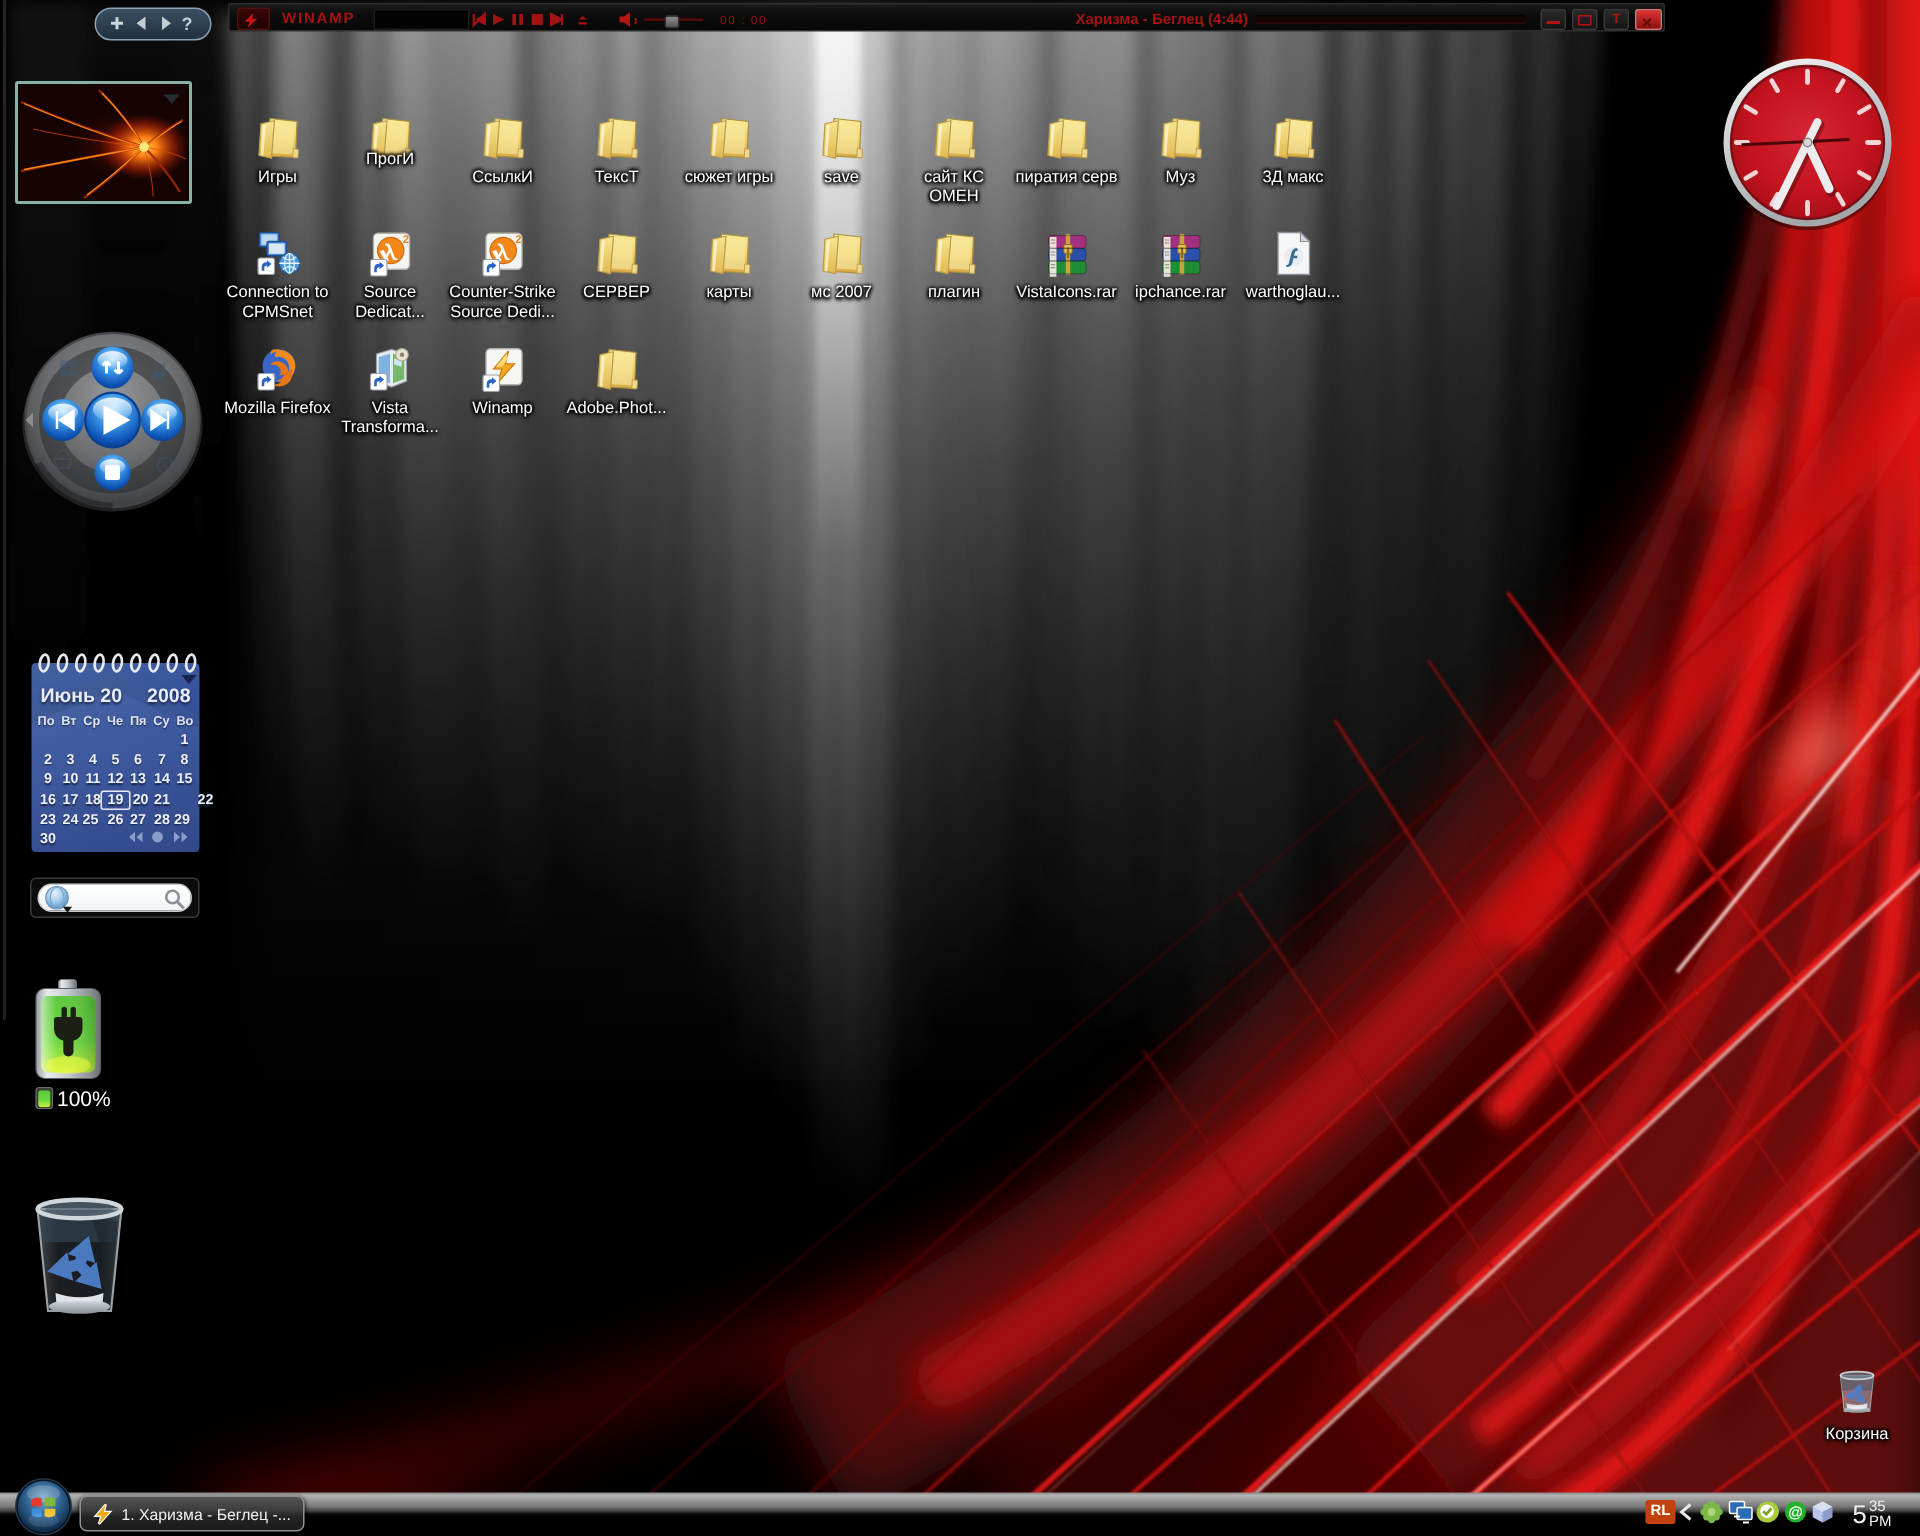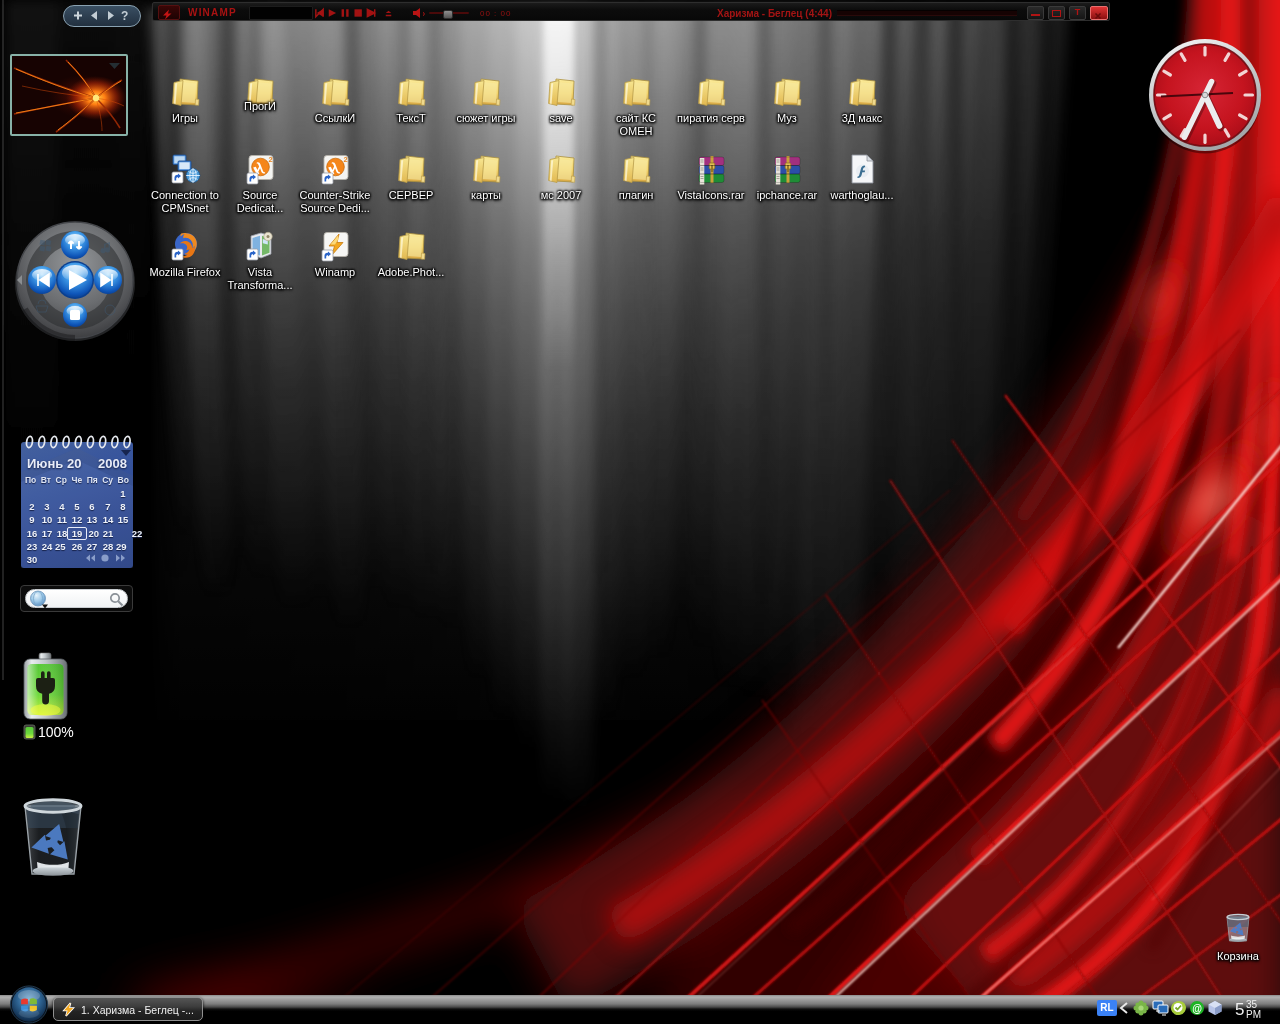--- a/index.html
+++ b/index.html
@@ -981,21 +981,21 @@
   <path d="M21.8,22.4 L29.5,22.4 L29.5,27 C27,28.8 24.3,29 21.8,27.8 Z" fill="#f2c42a"></path>
  </g>
  <ellipse cx="21" cy="30.5" rx="11" ry="5" fill="rgba(255,255,255,0.10)"></ellipse>
 </svg>
 <div class="abs" style="left:53px;top:997px;width:150px;height:24px;background:linear-gradient(#555 0,#3c3c3c 40%,#242424 60%,#1b1b1b);border:1px solid #8f8f8f;border-radius:5px;box-sizing:border-box;box-shadow:0 1px 3px #000;">
   <svg class="abs" style="left:7px;top:4px" width="15" height="15">
     <path d="M9.5,1 L3,8.5 L6.6,8.5 L5,14 L12.2,6 L8.2,6 Z" fill="#f2a71f" stroke="#fff" stroke-width="1.6" paint-order="stroke"></path>
   </svg>
   <div class="abs" style="left:27px;top:6px;font-size:10.5px;color:#f0f0f0;white-space:nowrap;">1. Харизма - Беглец -...</div>
 </div>
-<div class="abs" style="left:1097px;top:1000px;width:20px;height:16px;background:#3b82f6;border-radius:2px;color:#fff;font-size:10px;font-weight:bold;text-align:center;line-height:16px;">RL</div>
+<div class="abs" style="left:1097px;top:1000px;width:20px;height:16px;background:#c2410c;border-radius:2px;color:#fff;font-size:10px;font-weight:bold;text-align:center;line-height:16px;">RL</div>
 <svg class="abs" style="left:1119px;top:1002px" width="10" height="12">
     <path d="M8,1 L2,6 L8,11" stroke="#e8e8e8" stroke-width="2" fill="none"></path>
   </svg>
 <svg class="abs" style="left:1133px;top:1000px" width="16" height="16">
   <g fill="#7ab648">
       <ellipse cx="8" cy="3.5" rx="2.6" ry="3"></ellipse>
       <ellipse cx="8" cy="12.5" rx="2.6" ry="3"></ellipse>
       <ellipse cx="3.5" cy="8" rx="3" ry="2.6"></ellipse>
       <ellipse cx="12.5" cy="8" rx="3" ry="2.6"></ellipse>
       <ellipse cx="4.8" cy="4.8" rx="2.4" ry="2.4"></ellipse>

